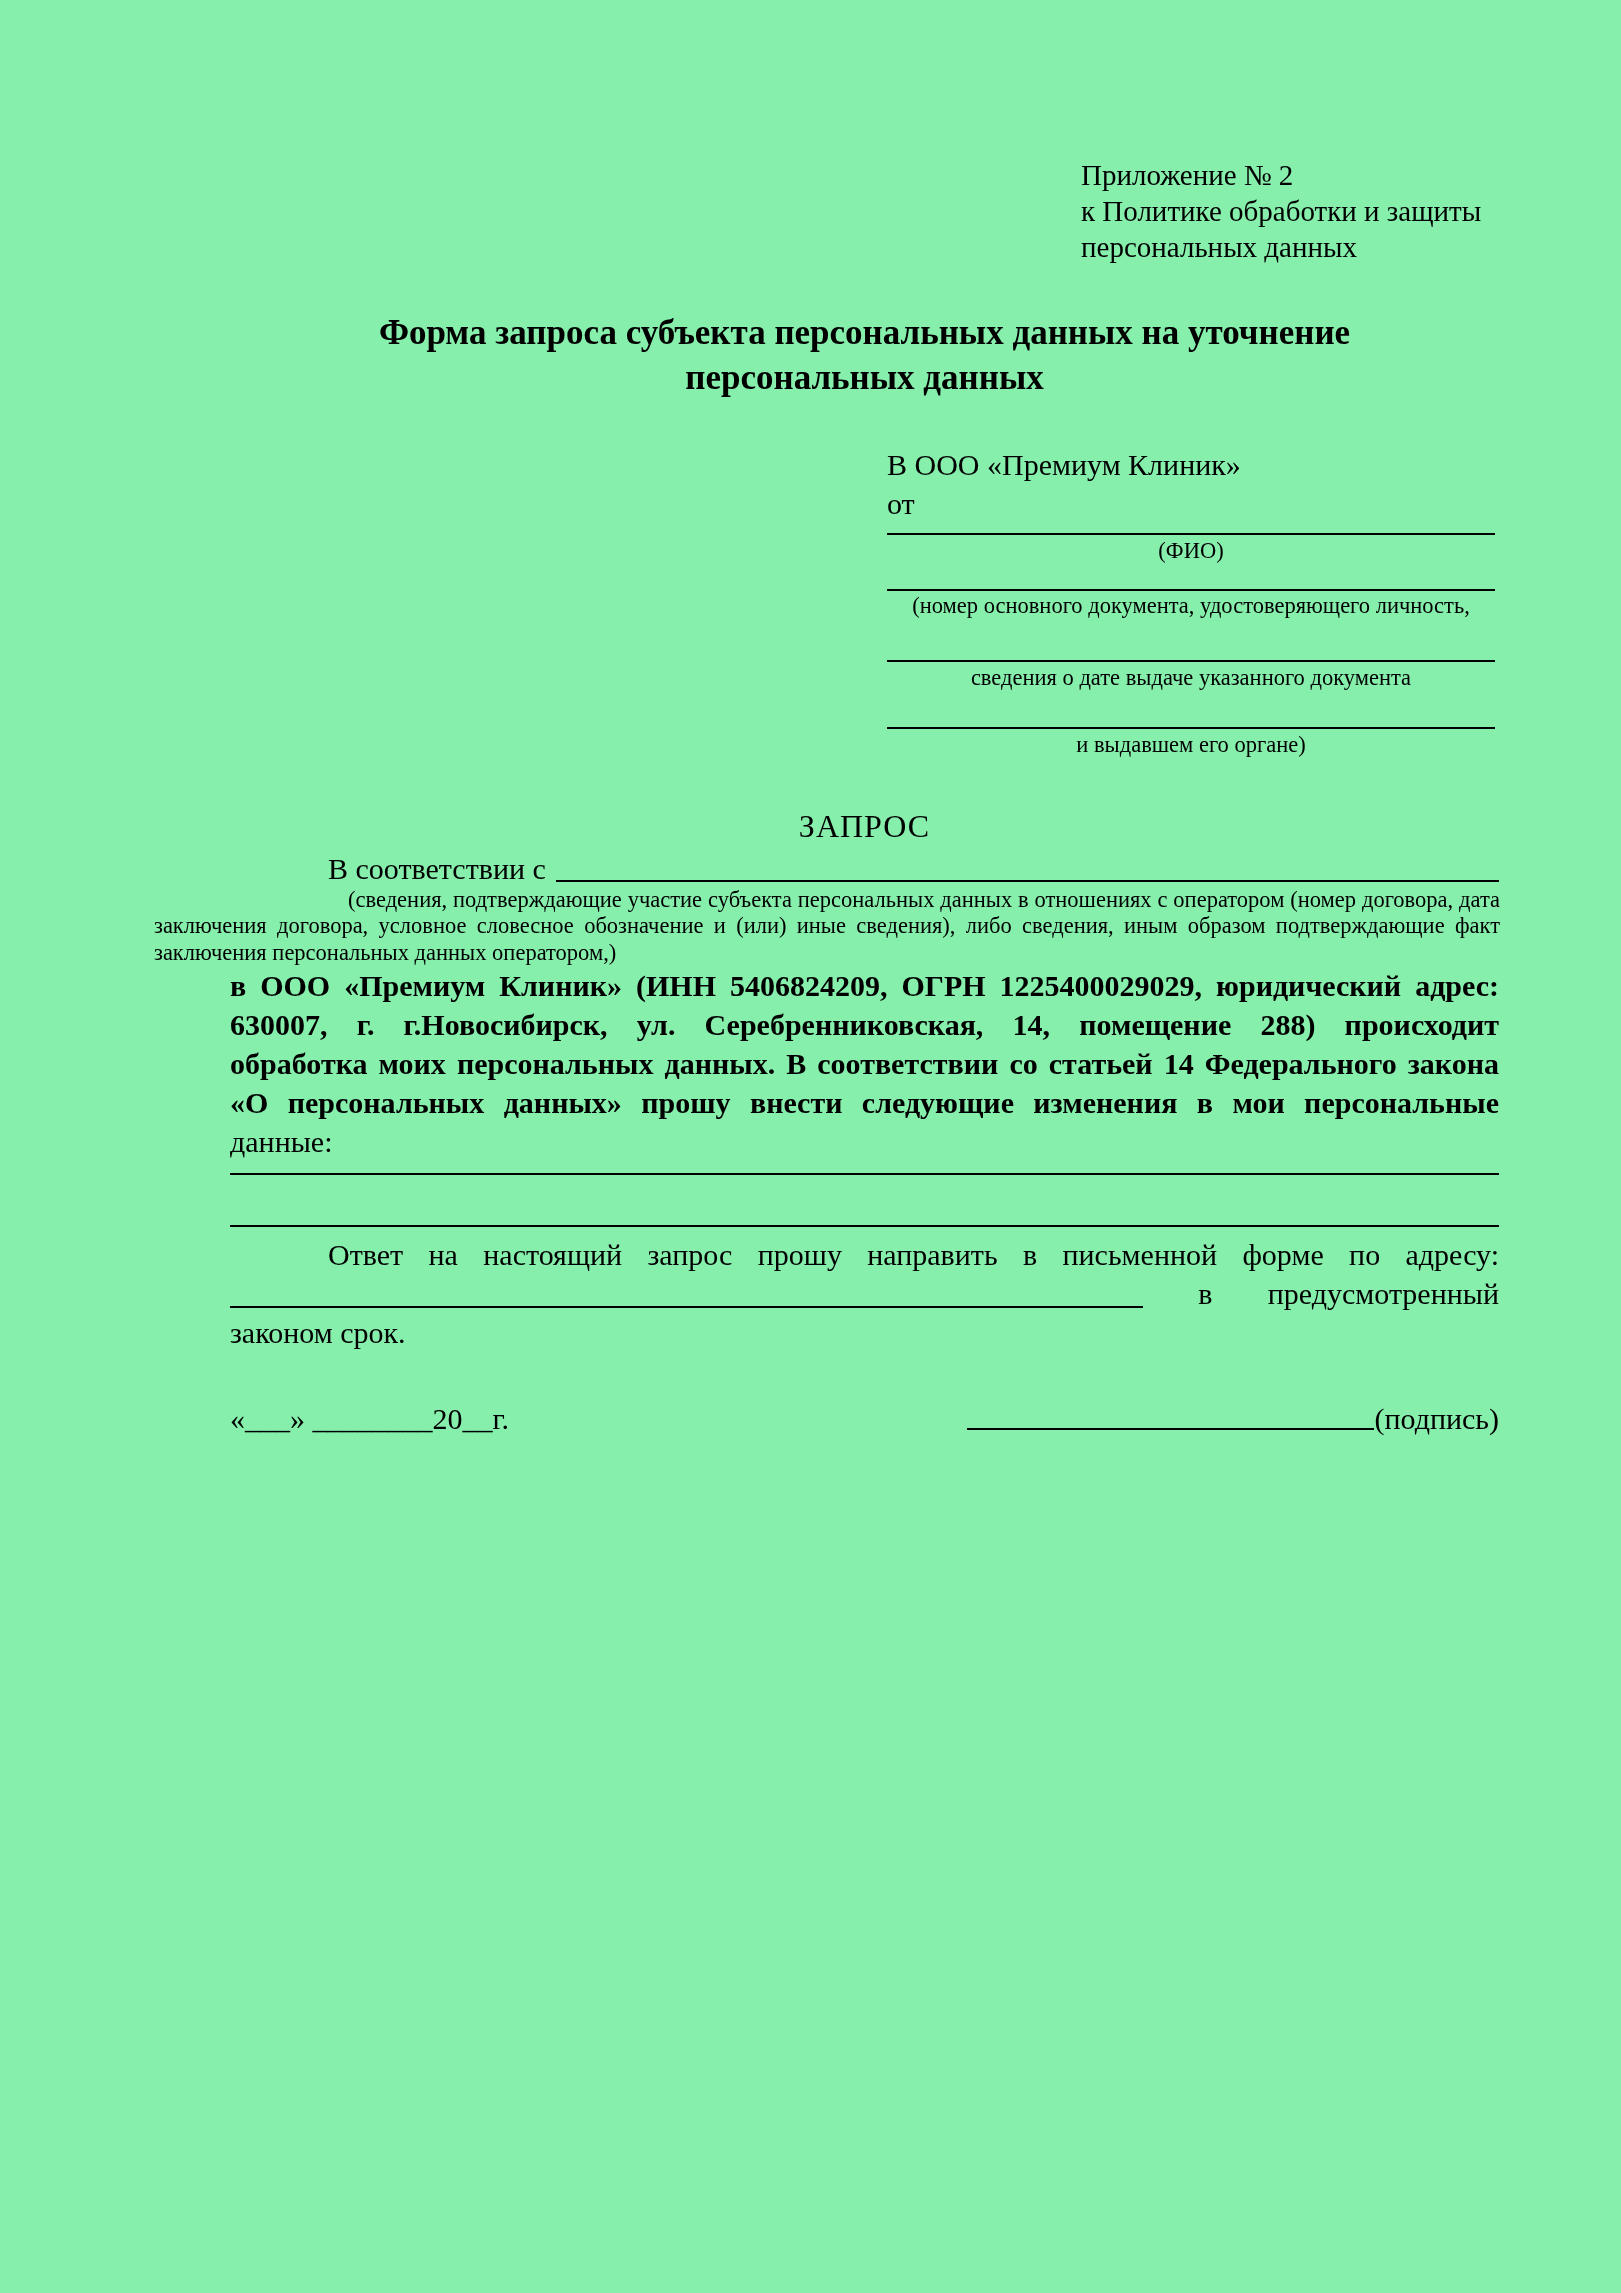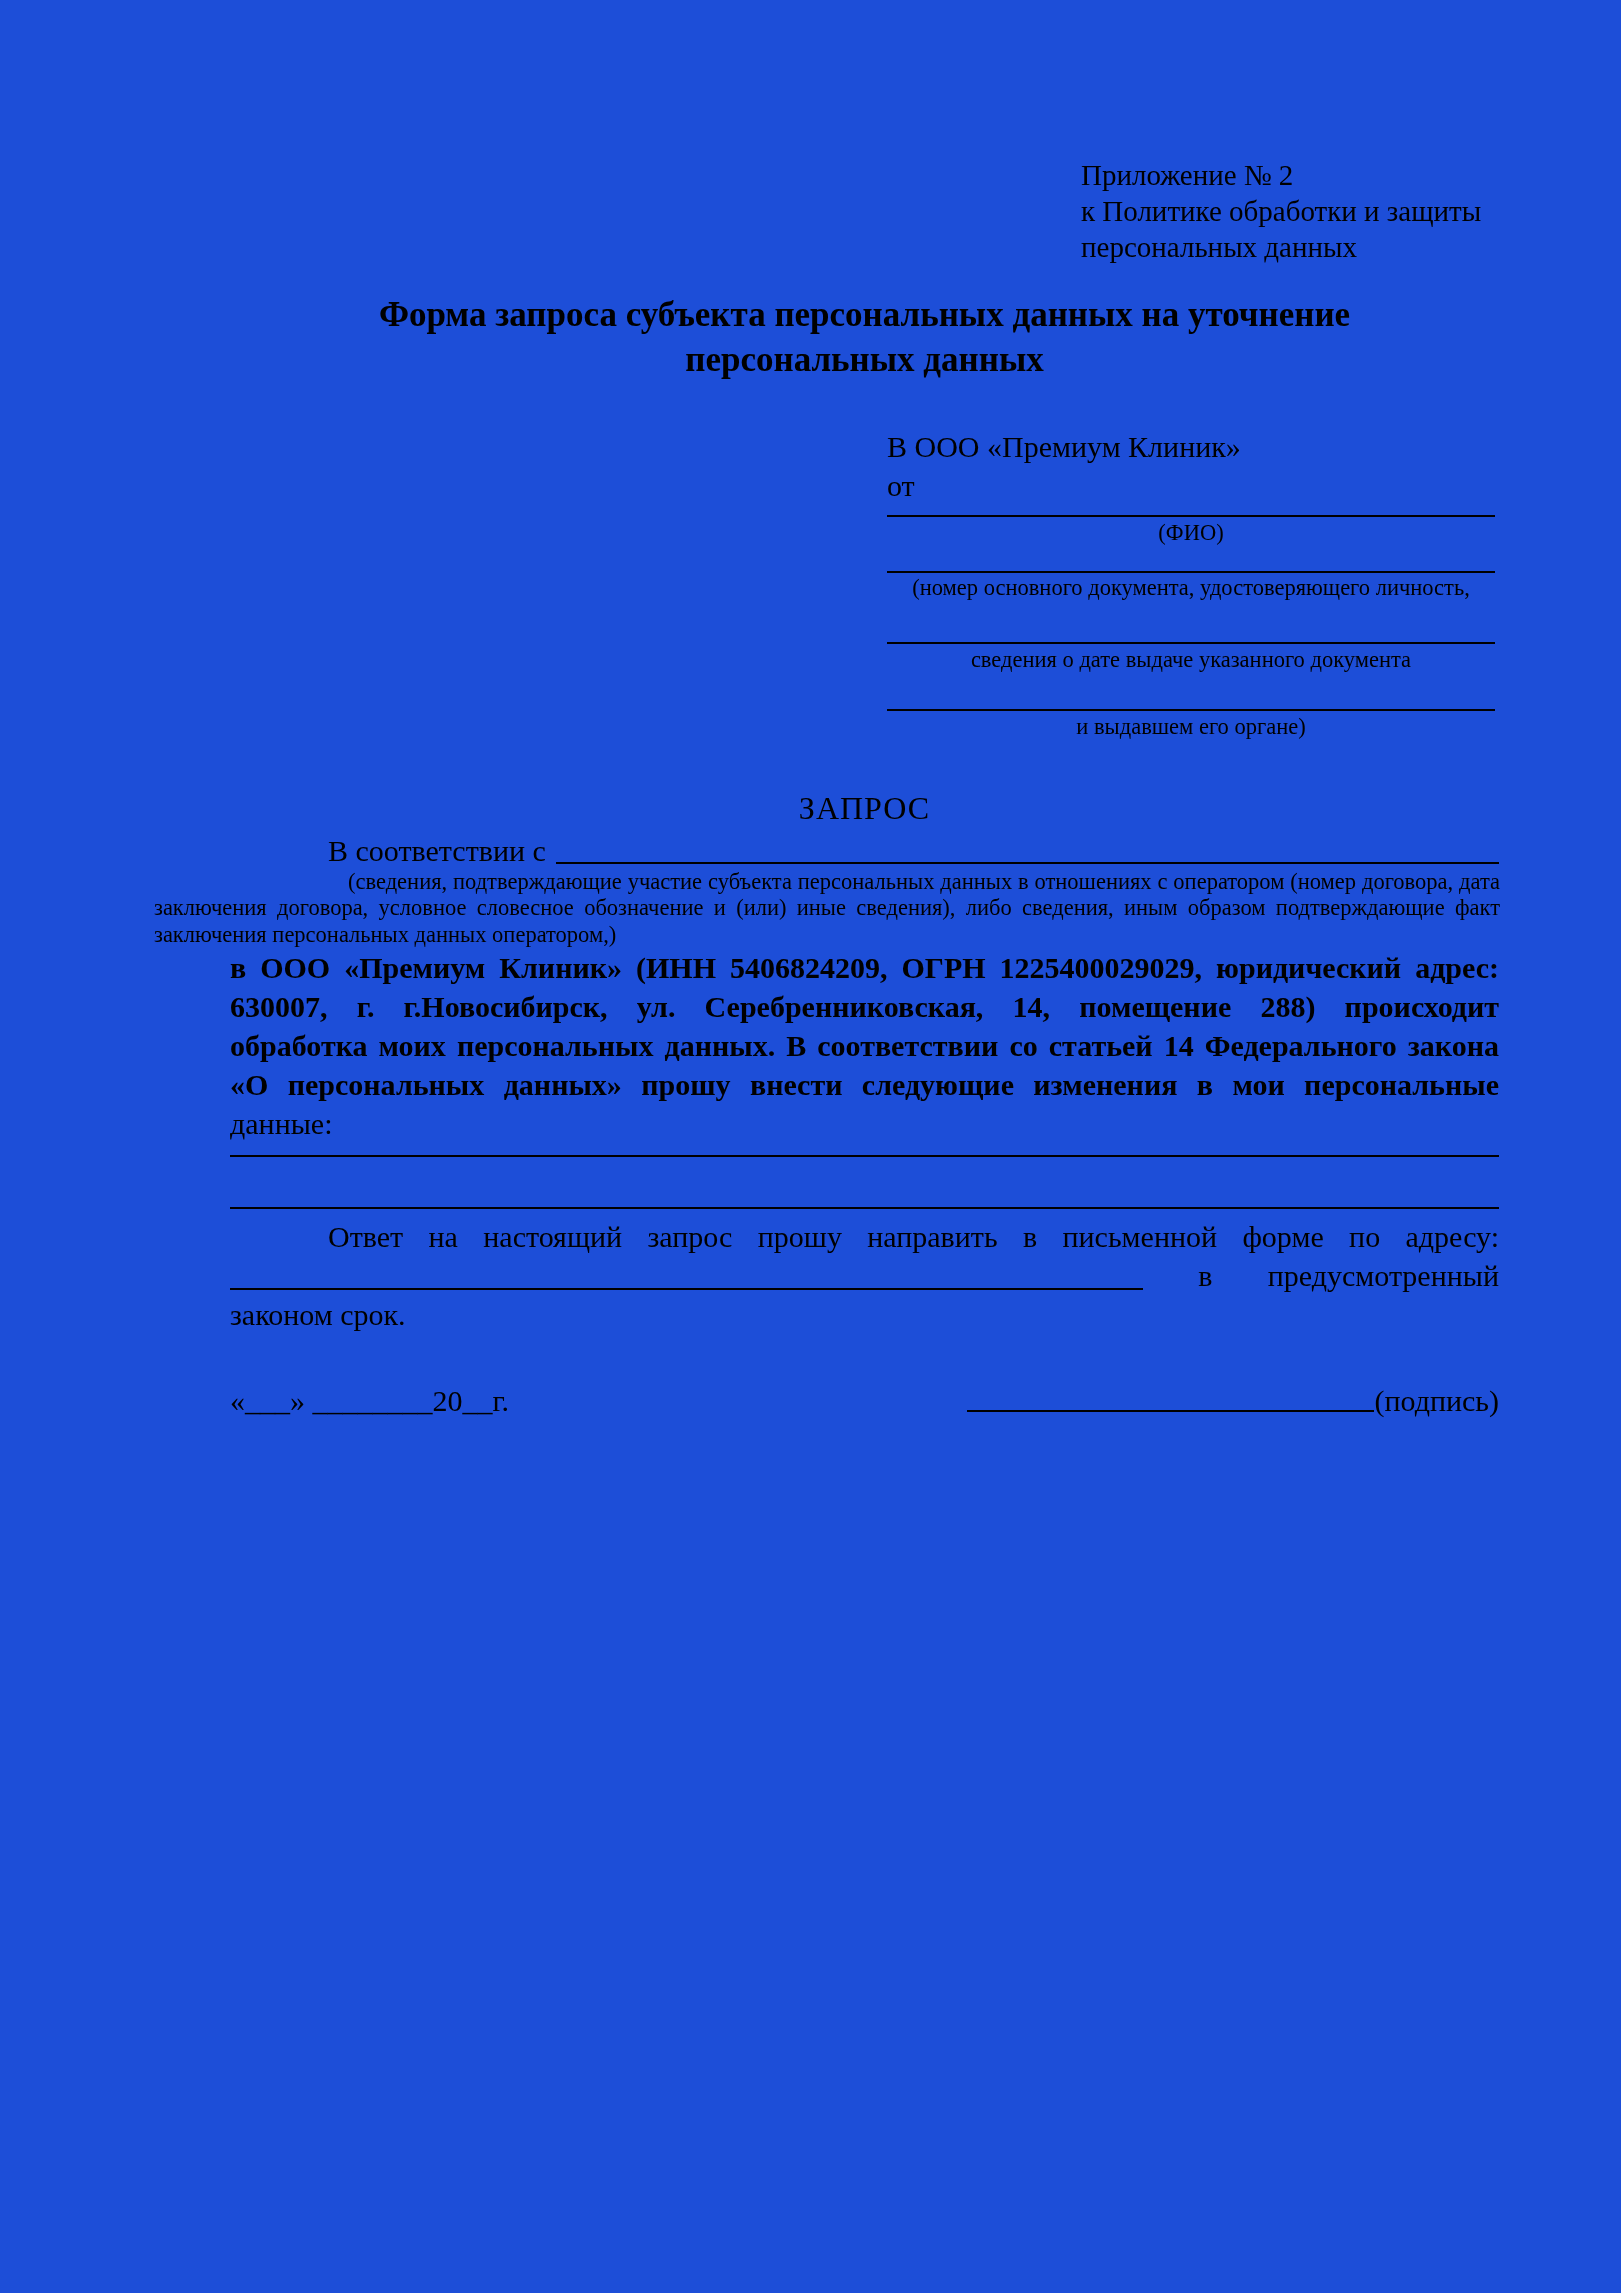--- a/index.html
+++ b/index.html
@@ -1,28 +1,28 @@
 <!DOCTYPE html>
 <html><head>
 <meta charset="utf-8">
 <style>
   * { margin:0; padding:0; box-sizing:border-box; }
   html,body { background:#888; }
   .page {
-    width:1621px; height:2294px; background:#1d4ed8; color:#000;
+    width:1621px; height:2294px; background:#86efac; color:#000;
     font-family:"Liberation Serif", serif; position:relative; margin:0 auto;
     overflow:hidden;
   }
   .content { padding:157px 122px 0 230px; }
 
   
   .header-block { margin-left:851px; font-size:29px; line-height:36px; }
 
   
-  .doc-title { margin-top:27px; text-align:center; font-weight:bold; font-size:35px; line-height:45px; }
+  .doc-title { margin-top:45px; text-align:center; font-weight:bold; font-size:35px; line-height:45px; }
 
   
   .addressee { margin-top:45px; margin-left:657px; width:608px; font-size:30px; line-height:39px; }
   .blank { border-bottom:2.9px solid #000; }
   .addressee .blank-1 { height:11.8px; }
   .addressee .blank-2 { height:27.4px; }
   .addressee .blank-3 { height:43px; }
   .addressee .blank-4 { height:39px; }
   .field-label { font-size:22.5px; line-height:25.5px; text-align:center; margin-top:2.9px; }
 

